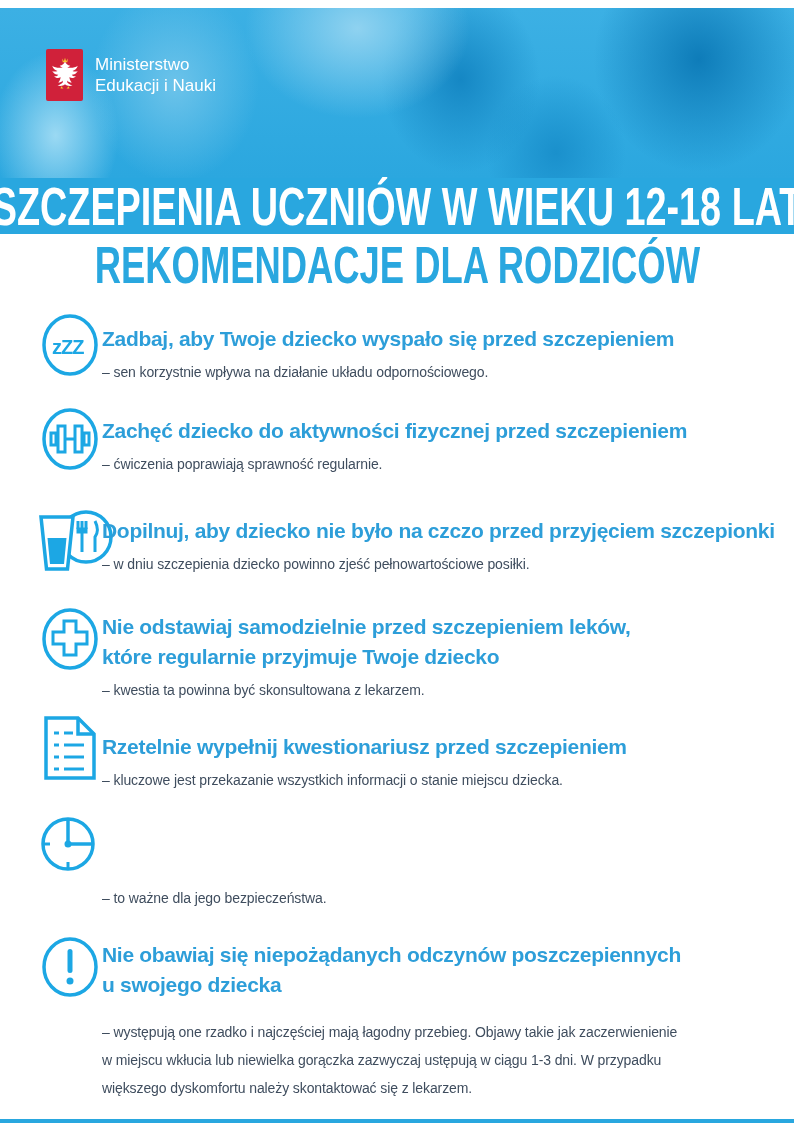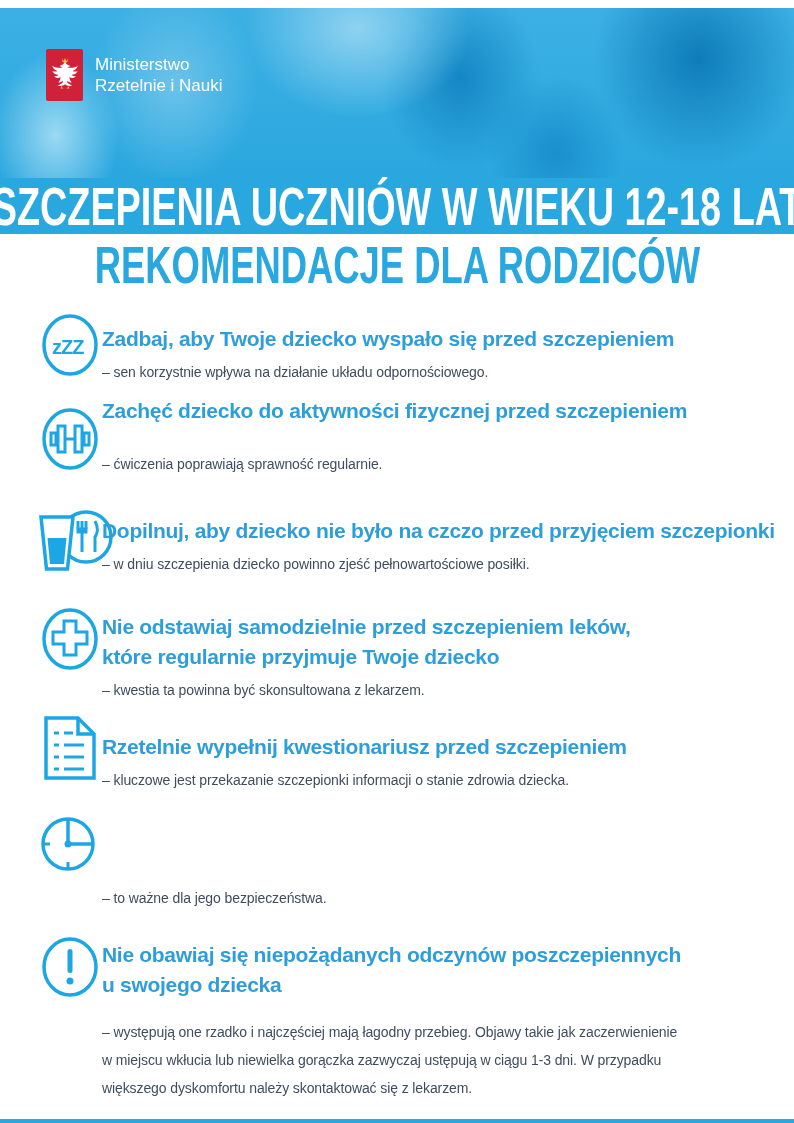--- a/index.html
+++ b/index.html
@@ -80,21 +80,21 @@
           L23 31.2 C24.2 33 26.5 34 29 34 C27 32 26 30 26 26.7
           C28 28.5 32 28.7 34.5 25.7 C32.5 25.7 30.5 25.5 29 23.5
           C32 23.5 35 22.5 37 18.5 C35 19.5 32.5 19.5 30 18.5
           C33 17.5 36 15.5 37 11.5 C33.5 14 29 15 23 14
           C24 13.2 25.5 13 27 11.5 C23.5 11 21 9 20 6 Z"></path>
         <path fill="#f6c52e" d="M15 39 l3 3 h-4 z M25 39 l-3 3 h4 z"></path>
       </svg>
     </div>
     <div class="logo-text">
       <div>Ministerstwo</div>
-      <div>Rzetelnie i Nauki</div>
+      <div>Edukacji i Nauki</div>
     </div>
   </div>
 
   <div class="hero-band">
     <div class="poster-title">SZCZEPIENIA UCZNIÓW W WIEKU 12-18 LAT</div>
   </div>
 
   <div class="subtitle-wrap">
     <div class="poster-subtitle">REKOMENDACJE DLA RODZICÓW</div>
   </div>
@@ -111,21 +111,21 @@
   <div class="item-icon" style="top:398px;">
     <svg width="64" height="66" viewBox="0 0 64 66">
       <ellipse class="stroke" cx="32" cy="33" rx="26" ry="29"></ellipse>
       <rect class="stroke-thin" x="13" y="27" width="5" height="12"></rect>
       <rect class="stroke-thin" x="20" y="20" width="7" height="26"></rect>
       <rect class="stroke-thin" x="37" y="20" width="7" height="26"></rect>
       <rect class="stroke-thin" x="46" y="27" width="5" height="12"></rect>
       <line class="stroke-thin" x1="27" y1="33" x2="37" y2="33"></line>
     </svg>
   </div>
-  <div class="item-heading" style="top:388px;">Zachęć dziecko do aktywności fizycznej przed szczepieniem</div>
+  <div class="item-heading" style="top:408px;">Zachęć dziecko do aktywności fizycznej przed szczepieniem</div>
   <div class="item-note" style="top:442px;">– ćwiczenia poprawiają sprawność regularnie.</div>
 
   <div class="item-icon" style="top:500px;left:34px;">
     <svg width="82" height="66" viewBox="0 0 82 66">
       <circle class="stroke" cx="52" cy="29" r="25"></circle>
 
       <g class="stroke-thin">
         <line x1="44" y1="13" x2="44" y2="21"></line>
         <line x1="48" y1="13" x2="48" y2="21"></line>
         <line x1="52" y1="13" x2="52" y2="21"></line>
@@ -163,21 +163,21 @@
         <line x1="12" y1="29" x2="17" y2="29"></line>
           <line x1="22" y1="29" x2="42" y2="29"></line>
         <line x1="12" y1="41" x2="17" y2="41"></line>
           <line x1="22" y1="41" x2="42" y2="41"></line>
         <line x1="12" y1="53" x2="17" y2="53"></line>
           <line x1="22" y1="53" x2="42" y2="53"></line>
       </g>
     </svg>
   </div>
   <div class="item-heading" style="top:724px;">Rzetelnie wypełnij kwestionariusz przed szczepieniem</div>
-  <div class="item-note" style="top:758px;">– kluczowe jest przekazanie szczepionki informacji o stanie zdrowia dziecka.</div>
+  <div class="item-note" style="top:758px;">– kluczowe jest przekazanie wszystkich informacji o stanie miejscu dziecka.</div>
 
   <div class="item-icon" style="top:806px;left:36px;">
     <svg width="64" height="60" viewBox="0 0 64 60">
       <circle class="stroke" cx="32" cy="30" r="25"></circle>
       <line class="stroke" x1="32" y1="30" x2="32" y2="6"></line>
       <line class="stroke" x1="32" y1="30" x2="56" y2="30"></line>
       <line class="stroke-thin" x1="8" y1="30" x2="14" y2="30"></line>
       <line class="stroke-thin" x1="32" y1="54" x2="32" y2="48"></line>
       <circle class="fillblue" cx="32" cy="30" r="3.5"></circle>
     </svg>

